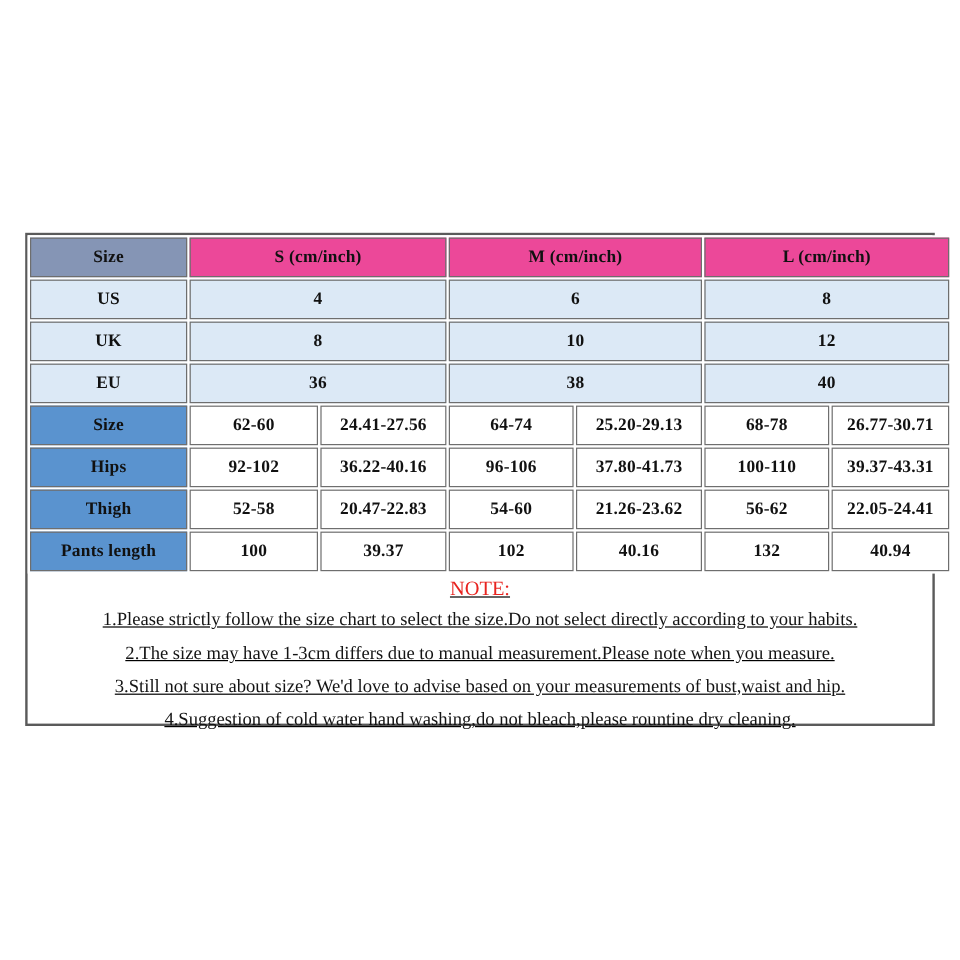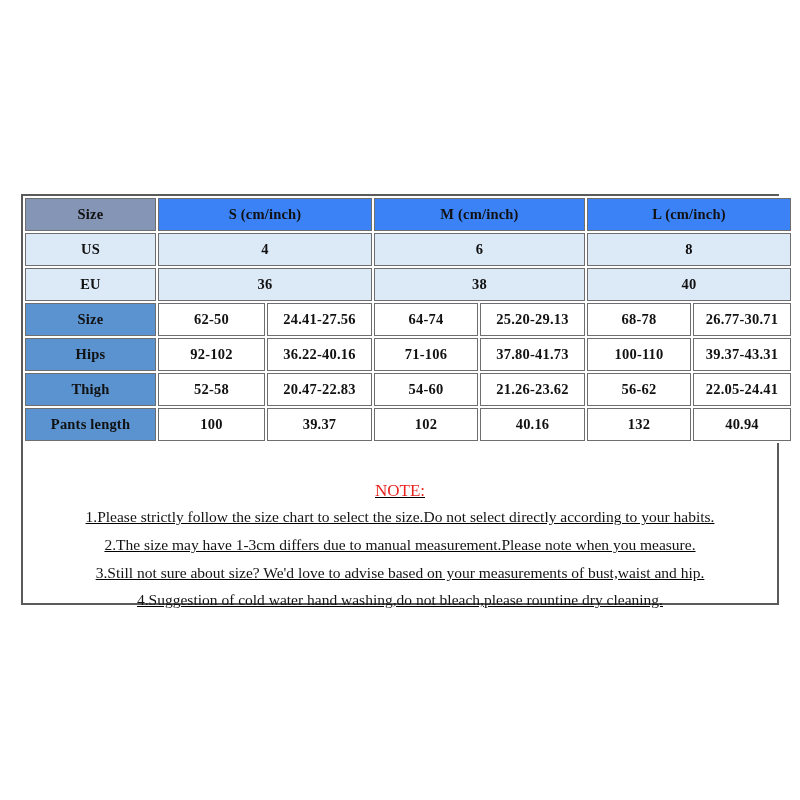--- a/index.html
+++ b/index.html
@@ -56,21 +56,21 @@
   col.c-mb     { width: 105px; }
   col.c-la     { width: 104px; }
   col.c-lb     { width: 98px; }
 
   td.h-size {
     background: #8595b5;
     height: 33px;
     font-size: 14.5px;
   }
   td.h-group {
-    background: #3b82f6;
+    background: #ec4899;
     height: 33px;
     font-size: 14.5px;
     color: #101010;
   }
   td.lbl-plain {
     background: #dce9f6;
     margin-left: 20px;
   }
   td.val-light {
     background: #dce9f6;
@@ -131,43 +131,49 @@
           <td class="h-group" colspan="2">L (cm/inch)</td>
         </tr>
 
         <tr>
           <td class="lbl-plain">US</td>
           <td class="val-light" colspan="2">4</td>
           <td class="val-light" colspan="2">6</td>
           <td class="val-light" colspan="2">8</td>
         </tr>
 
+        <tr>
+          <td class="lbl-plain">UK</td>
+          <td class="val-light" colspan="2">8</td>
+          <td class="val-light" colspan="2">10</td>
+          <td class="val-light" colspan="2">12</td>
+        </tr>
 
         <tr>
           <td class="lbl-plain">EU</td>
           <td class="val-light" colspan="2">36</td>
           <td class="val-light" colspan="2">38</td>
           <td class="val-light" colspan="2">40</td>
         </tr>
 
         <tr>
           <td class="lbl-blue">Size</td>
-          <td class="val-white">62-50</td>
+          <td class="val-white">62-60</td>
           <td class="val-white">24.41-27.56</td>
           <td class="val-white">64-74</td>
           <td class="val-white">25.20-29.13</td>
           <td class="val-white">68-78</td>
           <td class="val-white">26.77-30.71</td>
         </tr>
 
         <tr>
           <td class="lbl-blue">Hips</td>
           <td class="val-white">92-102</td>
           <td class="val-white">36.22-40.16</td>
-          <td class="val-white">71-106</td>
+          <td class="val-white">96-106</td>
           <td class="val-white">37.80-41.73</td>
           <td class="val-white">100-110</td>
           <td class="val-white">39.37-43.31</td>
         </tr>
 
         <tr>
           <td class="lbl-blue">Thigh</td>
           <td class="val-white">52-58</td>
           <td class="val-white">20.47-22.83</td>
           <td class="val-white">54-60</td>

